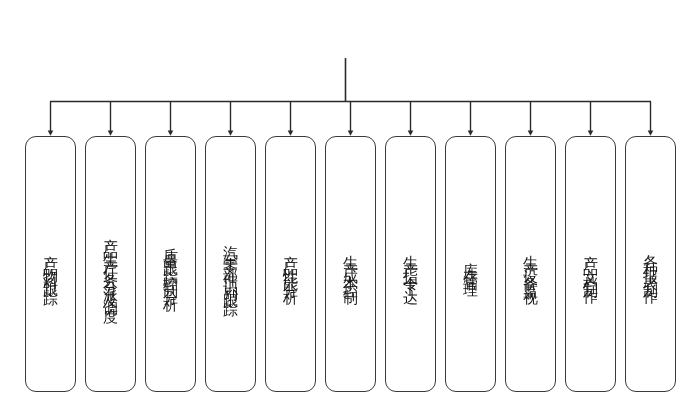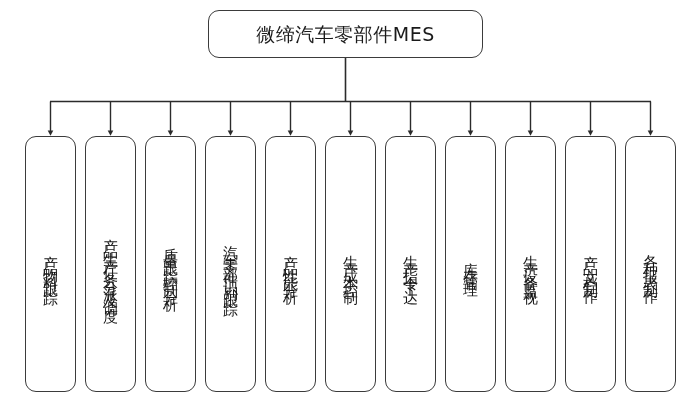--- a/index.html
+++ b/index.html
@@ -99,23 +99,20 @@
     <line x1="230.5" y1="101.5" x2="230.5" y2="133" stroke="#2b2b2b" stroke-width="1.4" marker-end="url(#arrowhead)"></line>
     <line x1="290.5" y1="101.5" x2="290.5" y2="133" stroke="#2b2b2b" stroke-width="1.4" marker-end="url(#arrowhead)"></line>
     <line x1="350.5" y1="101.5" x2="350.5" y2="133" stroke="#2b2b2b" stroke-width="1.4" marker-end="url(#arrowhead)"></line>
     <line x1="410.5" y1="101.5" x2="410.5" y2="133" stroke="#2b2b2b" stroke-width="1.4" marker-end="url(#arrowhead)"></line>
     <line x1="470.5" y1="101.5" x2="470.5" y2="133" stroke="#2b2b2b" stroke-width="1.4" marker-end="url(#arrowhead)"></line>
     <line x1="530.5" y1="101.5" x2="530.5" y2="133" stroke="#2b2b2b" stroke-width="1.4" marker-end="url(#arrowhead)"></line>
     <line x1="590.5" y1="101.5" x2="590.5" y2="133" stroke="#2b2b2b" stroke-width="1.4" marker-end="url(#arrowhead)"></line>
     <line x1="650.5" y1="101.5" x2="650.5" y2="133" stroke="#2b2b2b" stroke-width="1.4" marker-end="url(#arrowhead)"></line>
   </svg>
 
-  <div class="root-node">
-    <span class="root-label">微缔汽车零部件MES</span>
-  </div>
 
   <div class="leaf-node" style="left:25px;">
     <span class="leaf-label">产品物料跟踪</span>
   </div>
   <div class="leaf-node" style="left:85px;">
     <span class="leaf-label">产品生产任务分派及调度</span>
   </div>
   <div class="leaf-node" style="left:145px;">
     <span class="leaf-label">质量跟踪控制分析</span>
   </div>

